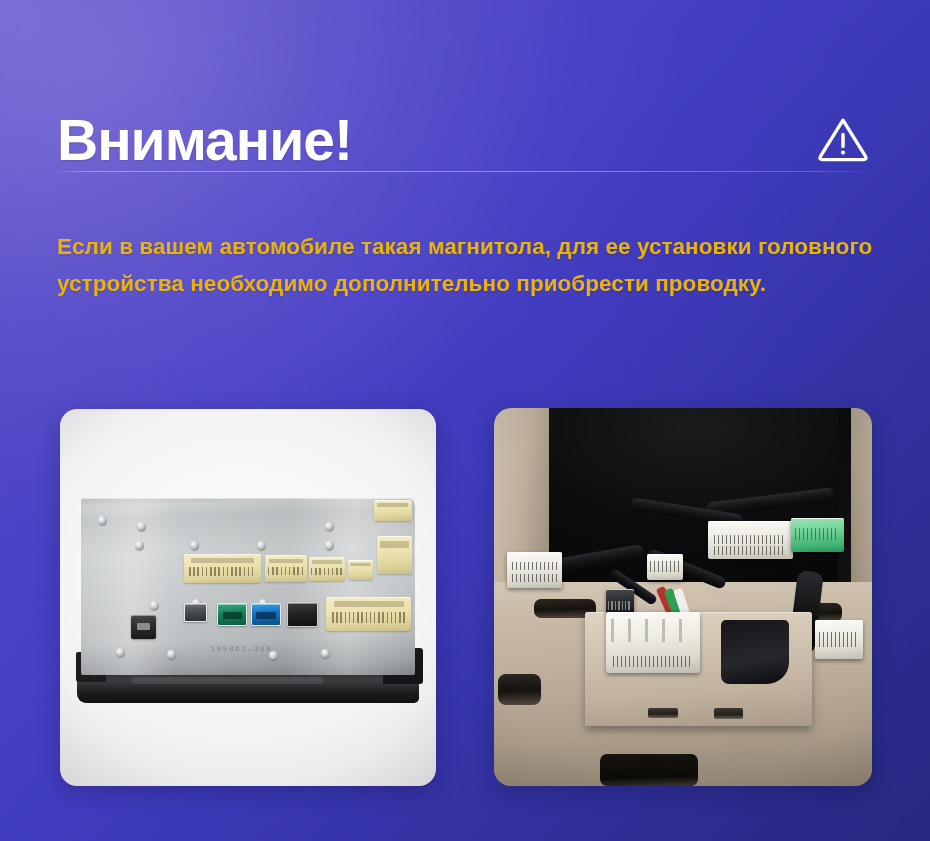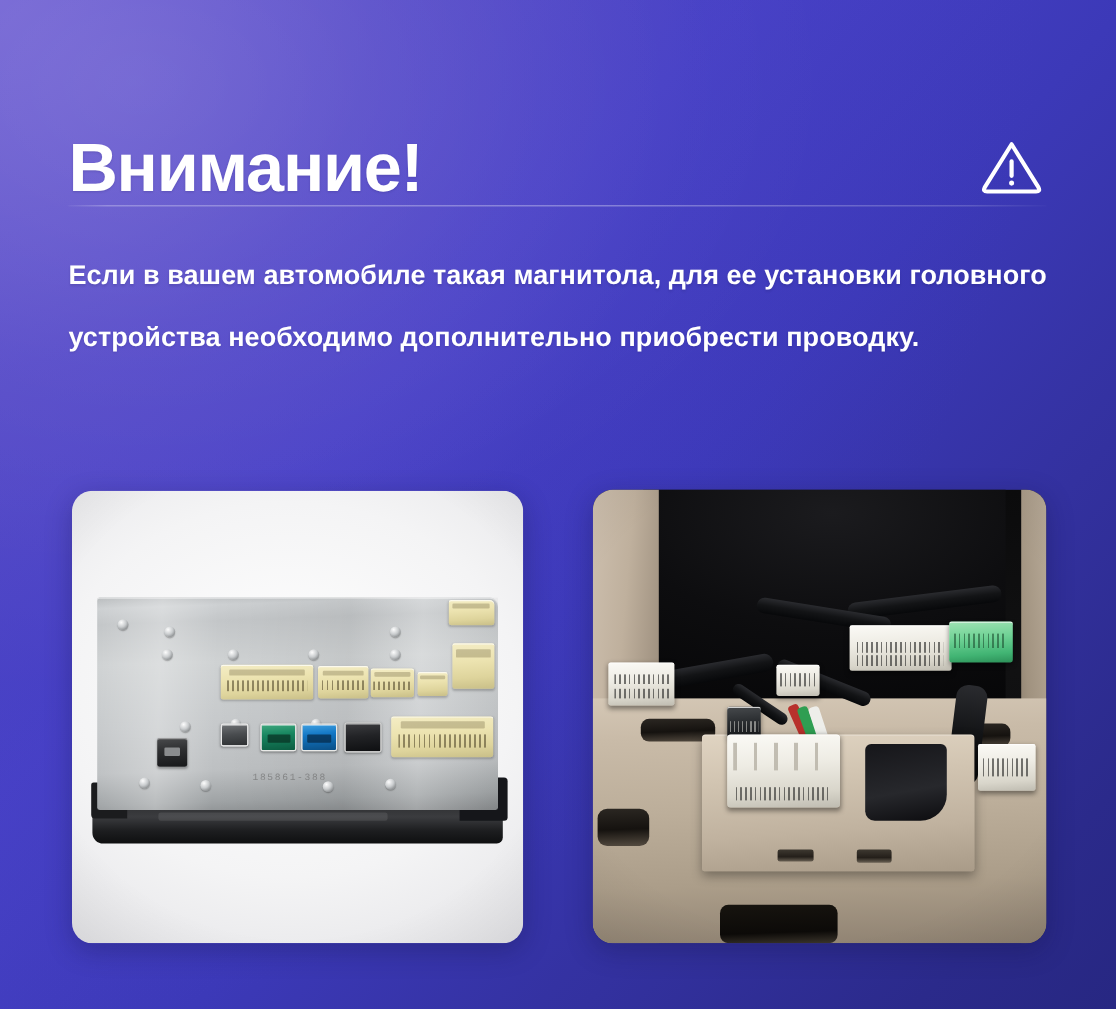--- a/index.html
+++ b/index.html
@@ -89,26 +89,26 @@
       rgba(255,255,255,0.34) 4%,
       rgba(255,255,255,0.40) 55%,
       rgba(255,255,255,0.22) 92%,
       rgba(255,255,255,0.02) 100%);
   }
 
   
   .body-text {
     position:absolute;
     left:57px;
-    top:204px;
+    top:228px;
     width:830px;
-    color:#ffffff;
+    color:#eab308;
     font-size:22.5px;
     font-weight:bold;
-    line-height:51px;
+    line-height:37px;
     letter-spacing:0.05px;
     text-shadow:0 1px 2px rgba(20,18,70,0.15);
   }
 
   
   .photo-card {
     position:absolute;
     border-radius:17px;
     overflow:hidden;
     box-shadow:0 6px 22px rgba(18,16,60,0.30);

